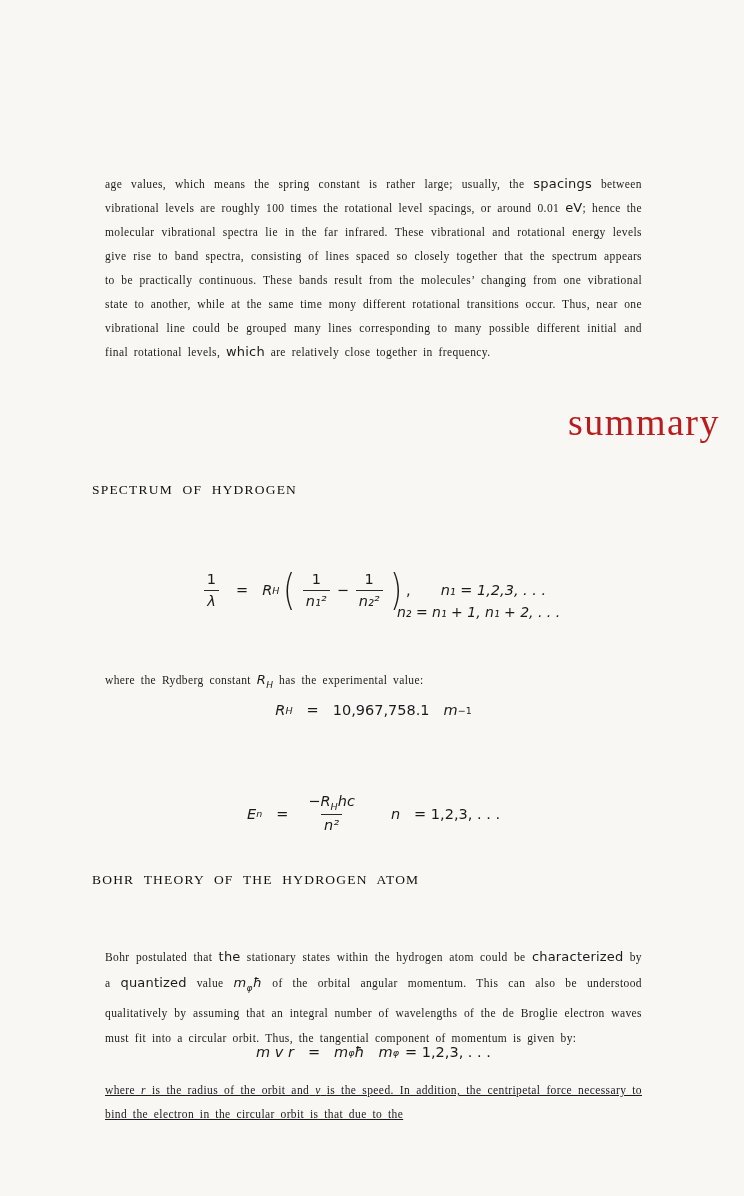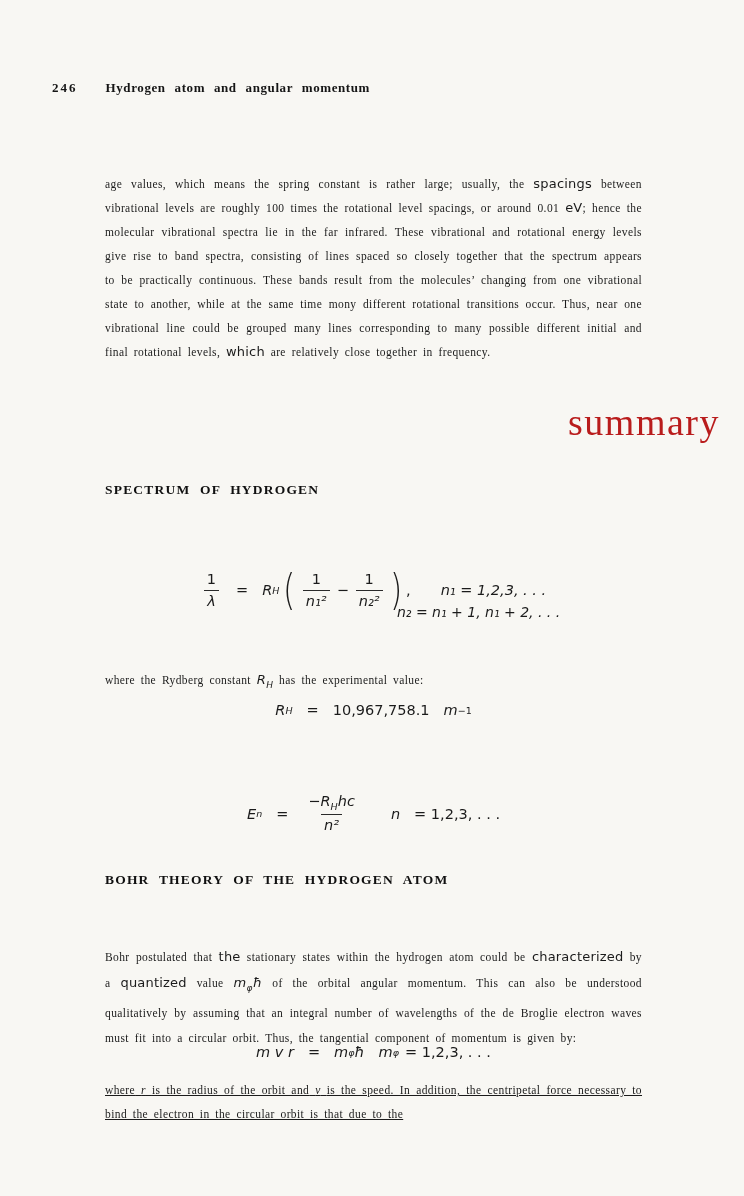--- a/index.html
+++ b/index.html
@@ -44,23 +44,23 @@
   }
   .alt {
     font-family: "DejaVu Sans", sans-serif;
     font-size: 13px;
     letter-spacing: 0.2px;
   }
 
   
   .section-heading {
     position: absolute;
-    left: 105px;
+    left: 92px;
     font-size: 13.5px;
-    font-weight: bold;
+    font-weight: normal;
     letter-spacing: 1.2px;
     word-spacing: 5px;
     color: #101010;
   }
 
   
   .summary-heading {
     position: absolute;
     top: 400px;
     left: 105px;
@@ -122,24 +122,20 @@
     font-size: 13px;
     font-style: italic;
   }
   .eq-inline sub { font-size: 9px; }
 </style>
 </head>
 <body>
 
 <div class="page">
 
-  <div class="page-header">
-    <span class="page-number">246</span>
-    <span class="page-title">Hydrogen atom and angular momentum</span>
-  </div>
 
   <div class="para" style="top:124px;margin-top:48px;">
     <span>age values, which means the spring constant is rather large; usually, the</span>
     <span class="alt">spacings</span>
     <span>between vibrational levels are roughly 100 times the rotational level spacings, or around 0.01</span>
     <span class="alt">eV</span><span>; hence the molecular vibrational spectra lie in the far infrared. These vibrational and rotational energy levels give rise to band spectra, consisting of lines spaced so closely together that the spectrum appears to be practically continuous. These bands result from the molecules’ changing from one vibrational state to another, while at the same time mony different rotational transitions occur. Thus, near one vibrational line could be grouped many lines corresponding to many possible different initial and final rotational levels,</span>
     <span class="alt">which</span>
     <span>are relatively close together in frequency.</span>
   </div>
 

